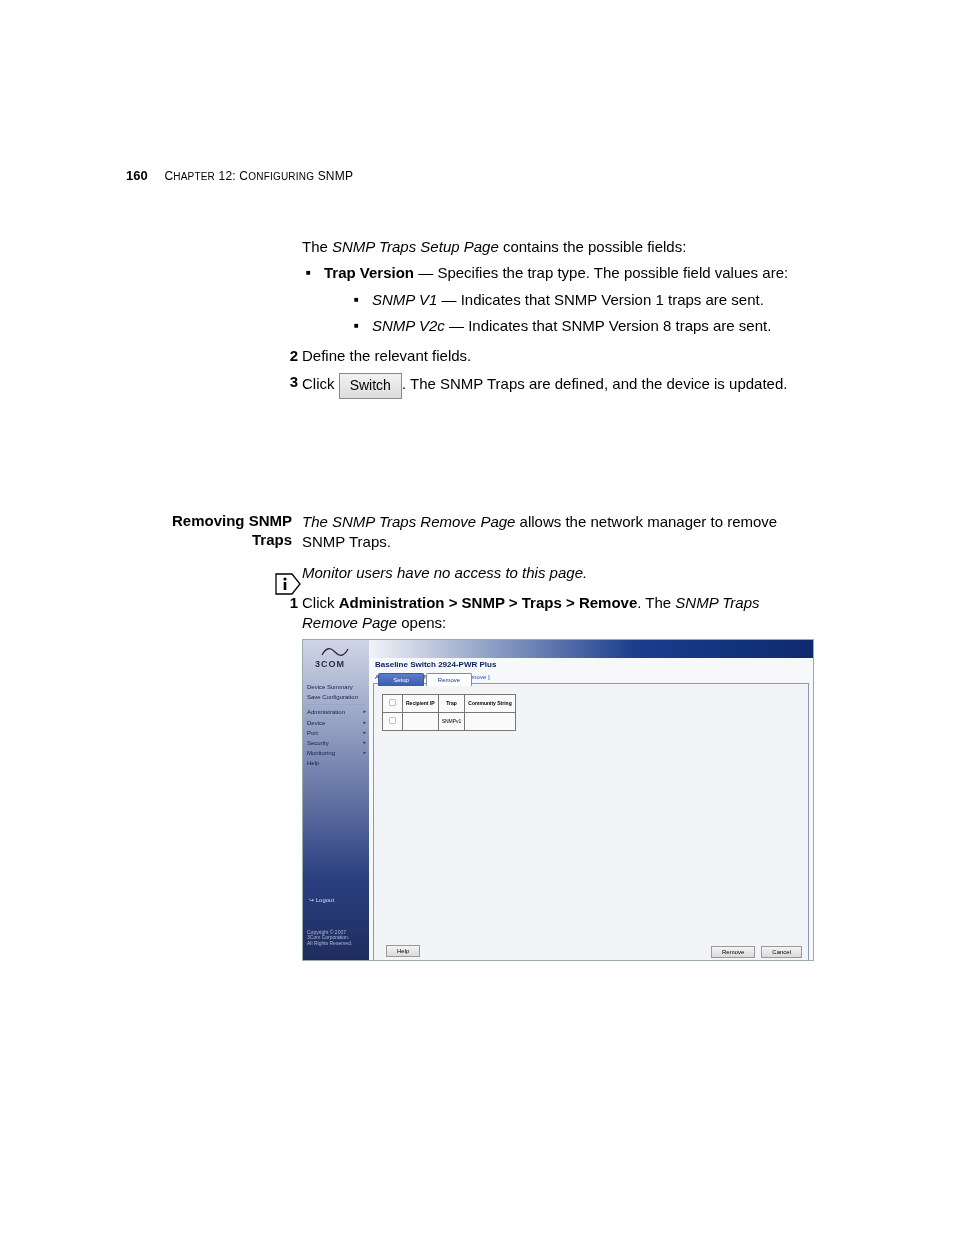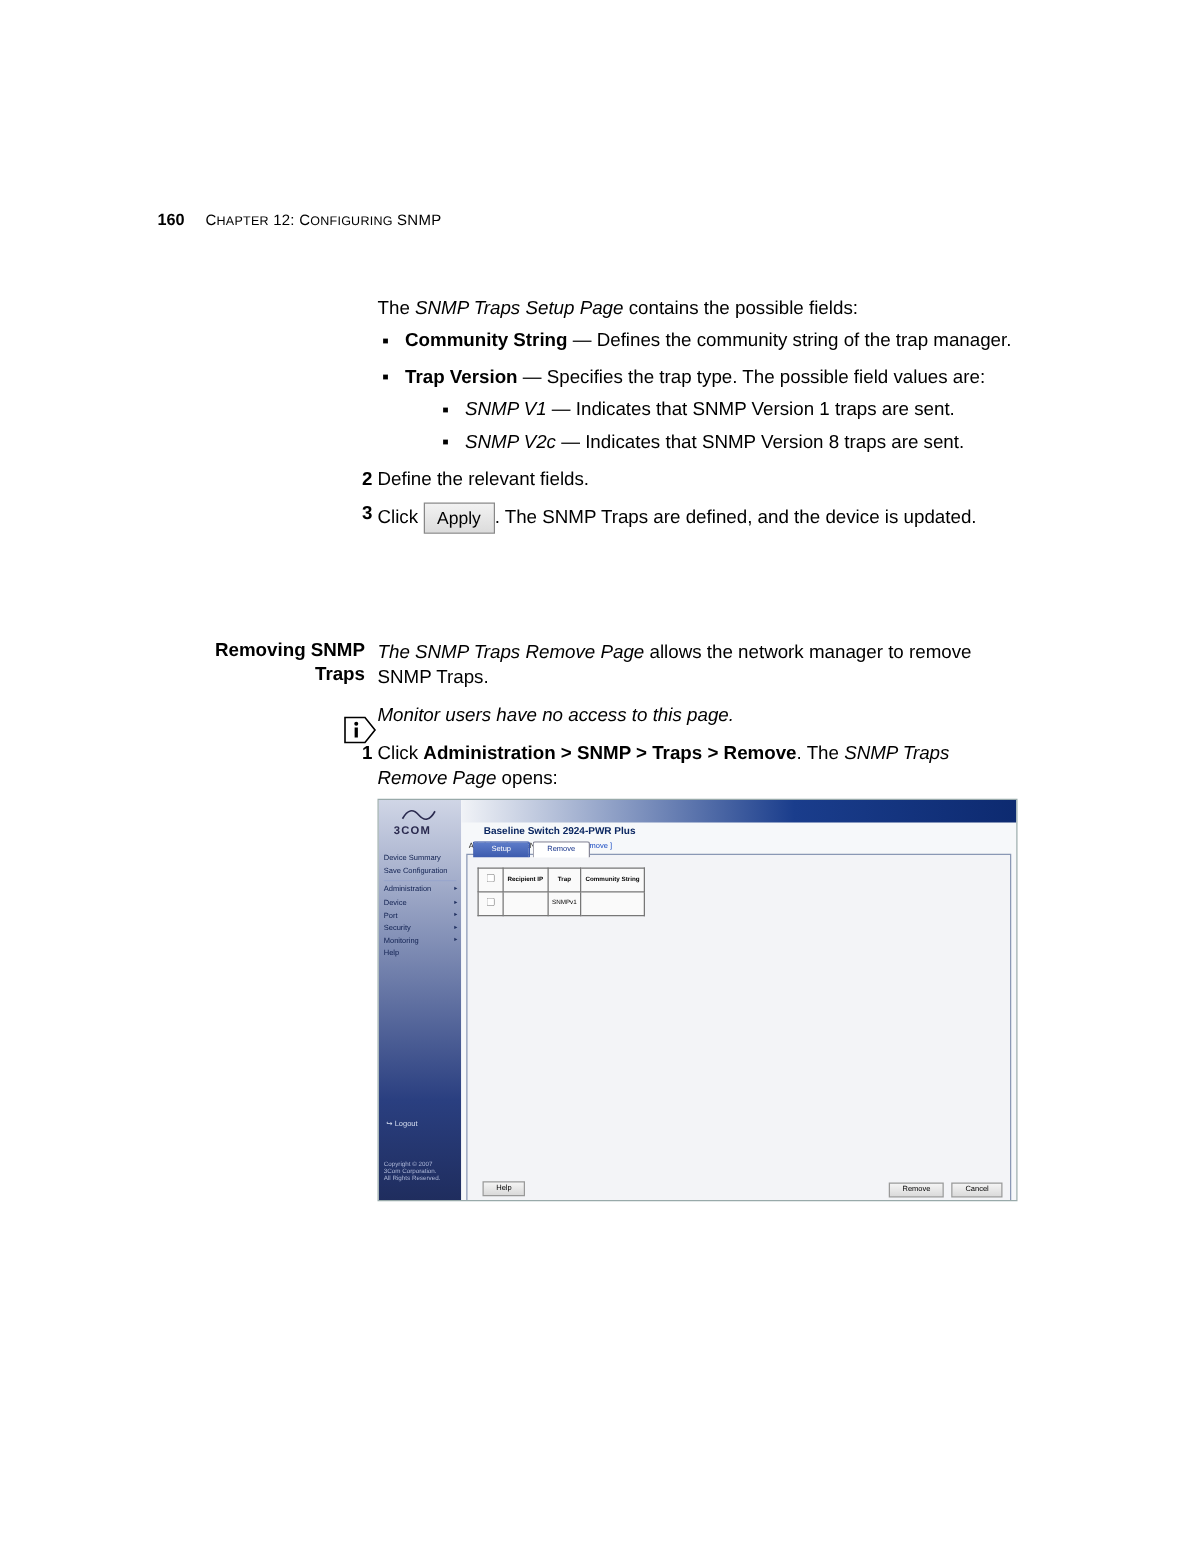--- a/index.html
+++ b/index.html
@@ -112,21 +112,21 @@
   .logout { position:absolute; bottom:56px; left:6px; font-size:6px; color:#d6def0; }
   .copy { position:absolute; bottom:14px; left:4px; font-size:5px; color:#aeb8d8; line-height:1.1; }
   .shot-main {
     position:absolute; left:66px; top:0; right:0; bottom:0;
     background:#f6f8fa;
   }
   .shot-topbar {
     height:18px;
     background: linear-gradient(90deg,#f1f3f7,#1a3d8c 60%, #0d2a70);
   }
-  .shot-title { padding:2px 18px; font-size:8px; font-weight:bold; color:#0b2761; }
+  .shot-title { padding:2px 6px; font-size:8px; font-weight:bold; color:#0b2761; }
   .shot-bc { padding:0 6px 2px 6px; font-size:6px; color:#222; }
   .shot-bc .cur { color:#1749c2; }
   .shot-area {
     border:1px solid #8a98b5;
     margin:0 4px;
     background:#f3f4f7;
     height:278px;
     position:relative;
   }
   .tabs {
@@ -164,39 +164,36 @@
     </span>
   </div>
 
   <div class="content">
     <p class="para1">
       <span>The </span><span class="em-italic">SNMP Traps Setup Page</span><span> contains the possible fields:</span>
     </p>
 
     <ul class="bullets">
       <li>
-        <span class="em-bullet-heavy">Community String</span><span> — Defines the community string of the trap manager.</span>
-      </li>
-      <li>
         <span class="em-bullet-heavy">Trap Version</span><span> — Specifies the trap type. The possible field values are:</span>
         <ul class="bullets2">
           <li><span class="em-italic">SNMP V1</span><span> — Indicates that SNMP Version 1 traps are sent.</span></li>
           <li><span class="em-italic">SNMP V2c</span><span> — Indicates that SNMP Version 8 traps are sent.</span></li>
         </ul>
       </li>
     </ul>
 
     <ul class="steps">
       <li>
         <span class="num">2</span>
         <span>Define the relevant fields.</span>
       </li>
       <li>
         <span class="num">3</span>
-        <span>Click </span><span class="apply-btn">Apply</span><span>. The SNMP Traps are defined, and the device is updated.</span>
+        <span>Click </span><span class="apply-btn">Switch</span><span>. The SNMP Traps are defined, and the device is updated.</span>
       </li>
     </ul>
   </div>
 
   <div class="sec-row">
     <div class="sec-heading">
       <span>Removing SNMP</span><br>
       <span>Traps</span>
     </div>
 

